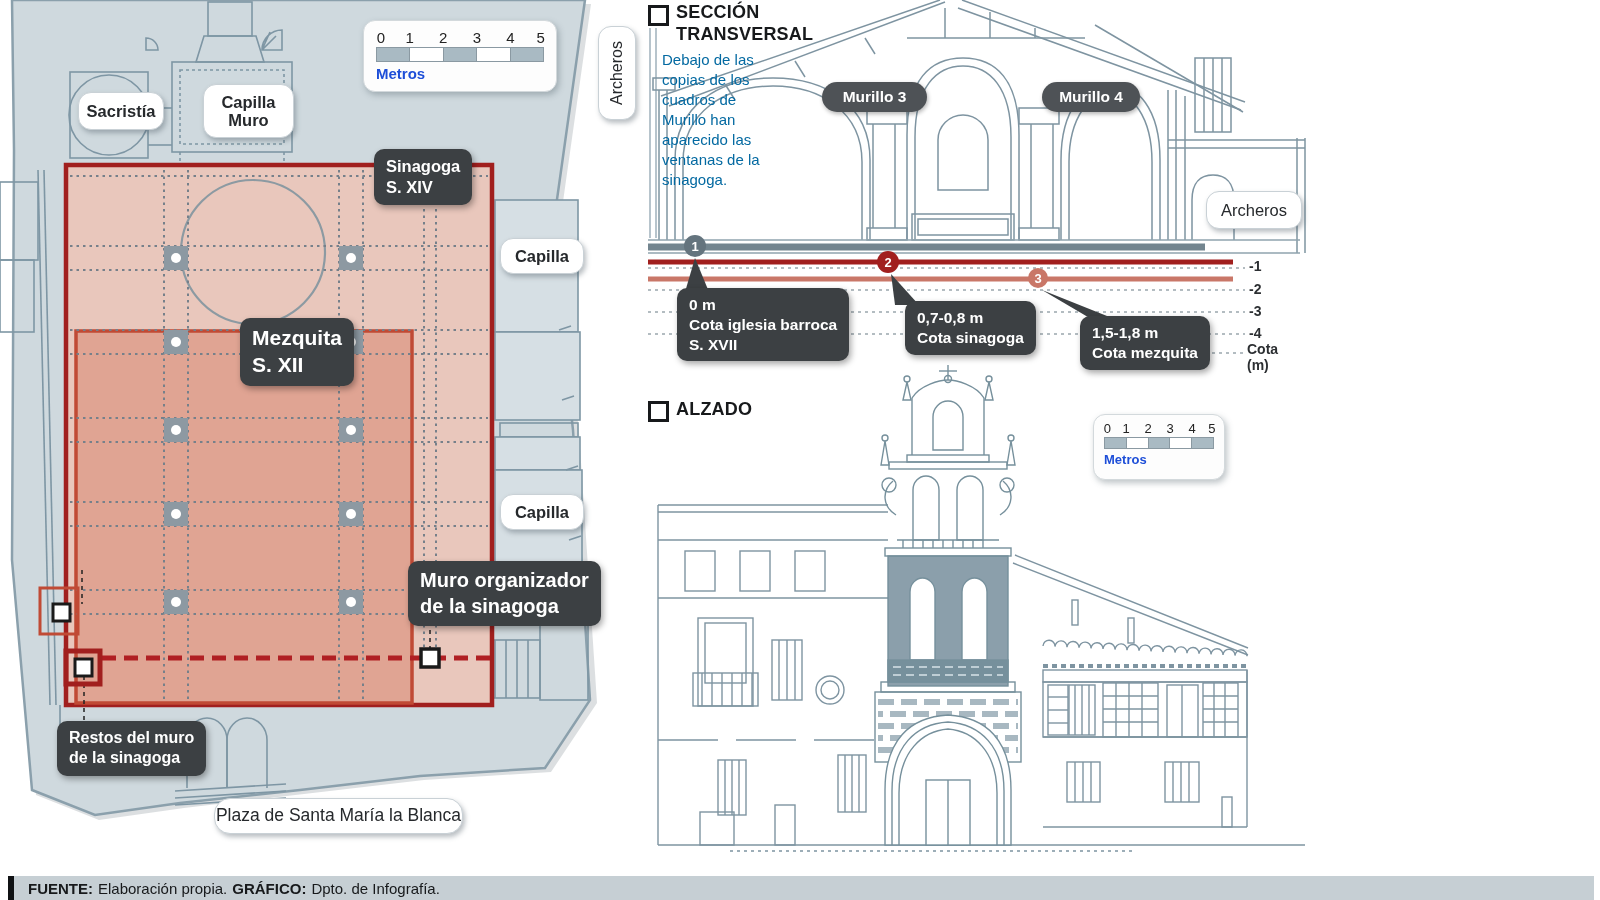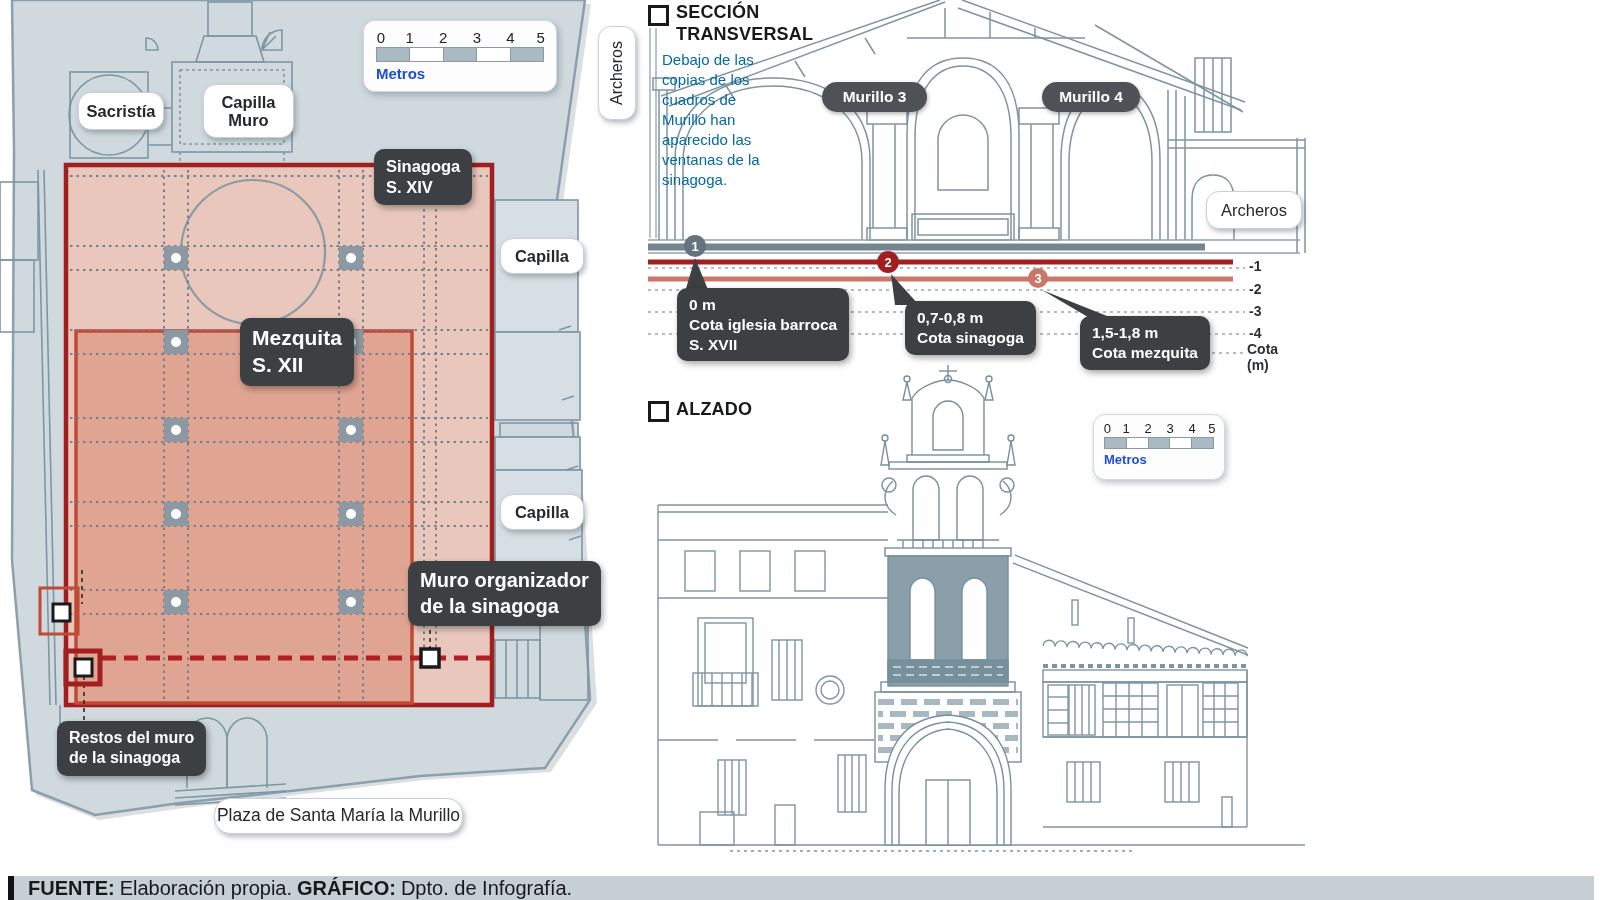--- a/index.html
+++ b/index.html
@@ -36,21 +36,21 @@
   .bar i:nth-child(odd){background:#a9bac3;}
   .bar i:nth-child(even){background:#fff;border-left:1px solid #8a99a2;border-right:1px solid #8a99a2;}
   .unit{font-weight:bold;color:#1d4ed8;margin-top:3px;}
   
   .tick{position:absolute;font-weight:bold;font-size:14px;color:#2c2f32;}
   
   .vpill{writing-mode:vertical-rl;transform:rotate(180deg);}
   
   .footer{position:absolute;left:8px;top:876px;width:1586px;height:24px;background:#c6cfd4;
           border-left:6px solid #101214;box-sizing:border-box;display:flex;align-items:center;
-          font-size:20px;color:#17191b;padding-left:14px;}
+          font-size:15px;color:#17191b;padding-left:14px;}
   .footer b{font-weight:bold;margin-right:5px;}
   .footer span{margin-right:5px;}
   svg{position:absolute;overflow:visible;}
   svg .badge-num{fill:#fff;font:bold 13px "Liberation Sans",sans-serif;text-anchor:middle;}
 </style>
 </head>
 <body>
 
 <div class="stage">
 
@@ -459,21 +459,21 @@
   <div class="pill bold" style="left:500px;top:238px;width:82px;height:34px;font-size:16.5px;">
       <span>Capilla</span>
     </div>
   <div class="pill bold" style="left:500px;top:494px;width:82px;height:34px;font-size:16.5px;">
       <span>Capilla</span>
     </div>
   <div class="pill" style="left:598px;top:26px;width:36px;height:92px;font-size:16px;">
     <span class="vpill">Archeros</span>
   </div>
   <div class="pill" style="left:214px;top:798px;width:247px;height:34px;font-size:17.5px;border-radius:16px;">
-      <span>Plaza de Santa María la Murillo</span>
+      <span>Plaza de Santa María la Blanca</span>
     </div>
 
   <div class="dark" style="left:374px;top:149px;font-size:16.5px;">
     <div>Sinagoga</div>
     <div>S. XIV</div>
   </div>
   <div class="dark" style="left:240px;top:318px;font-size:21px;">
     <div>Mezquita</div>
     <div>S. XII</div>
   </div>

